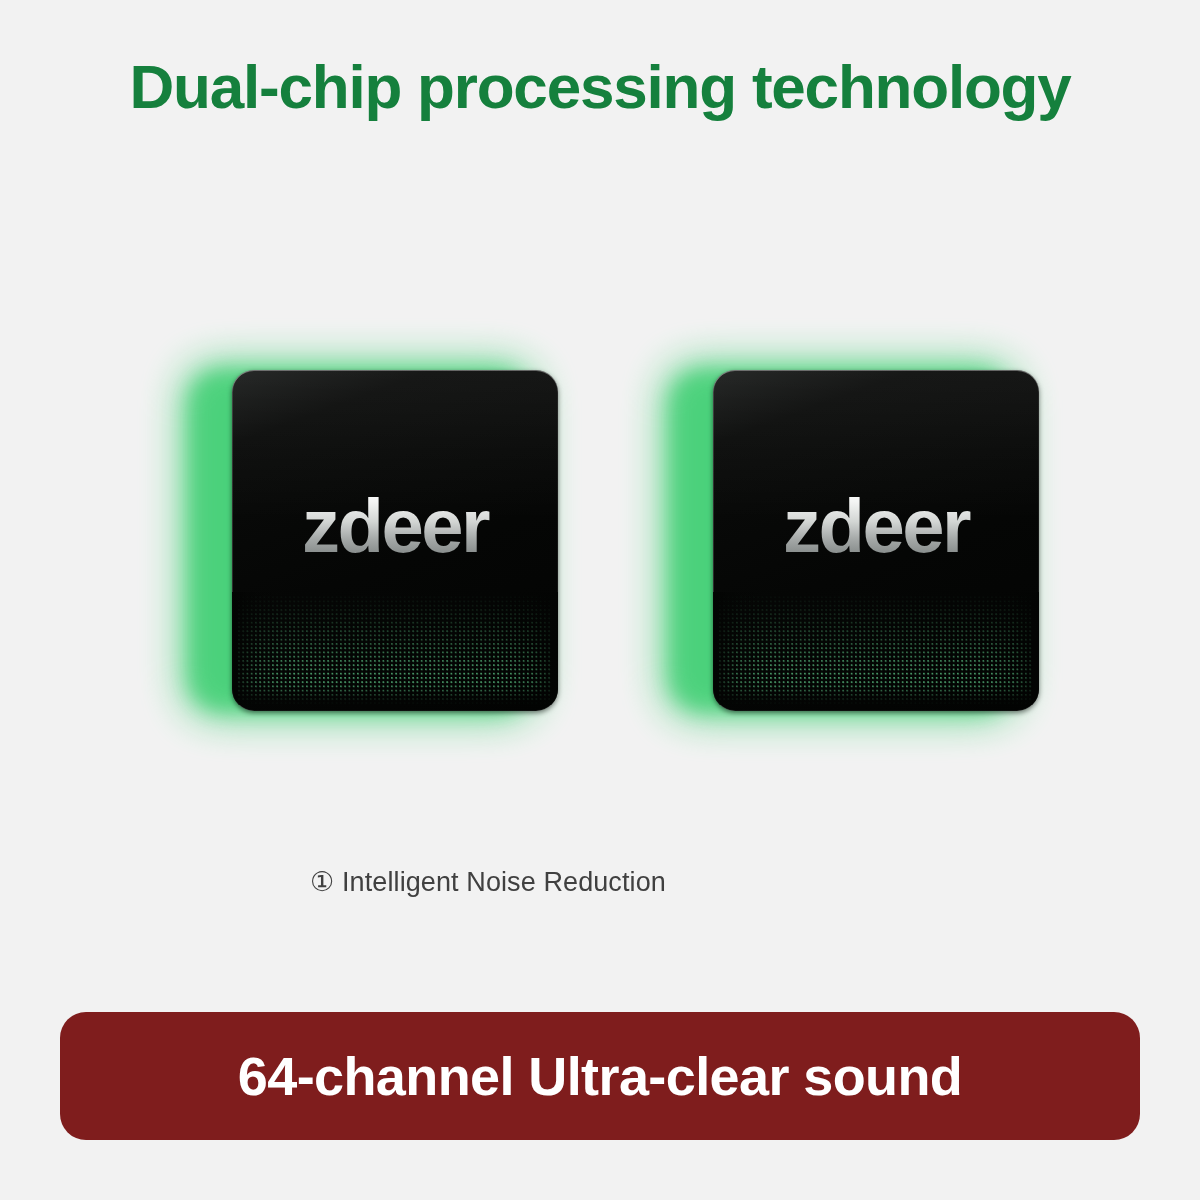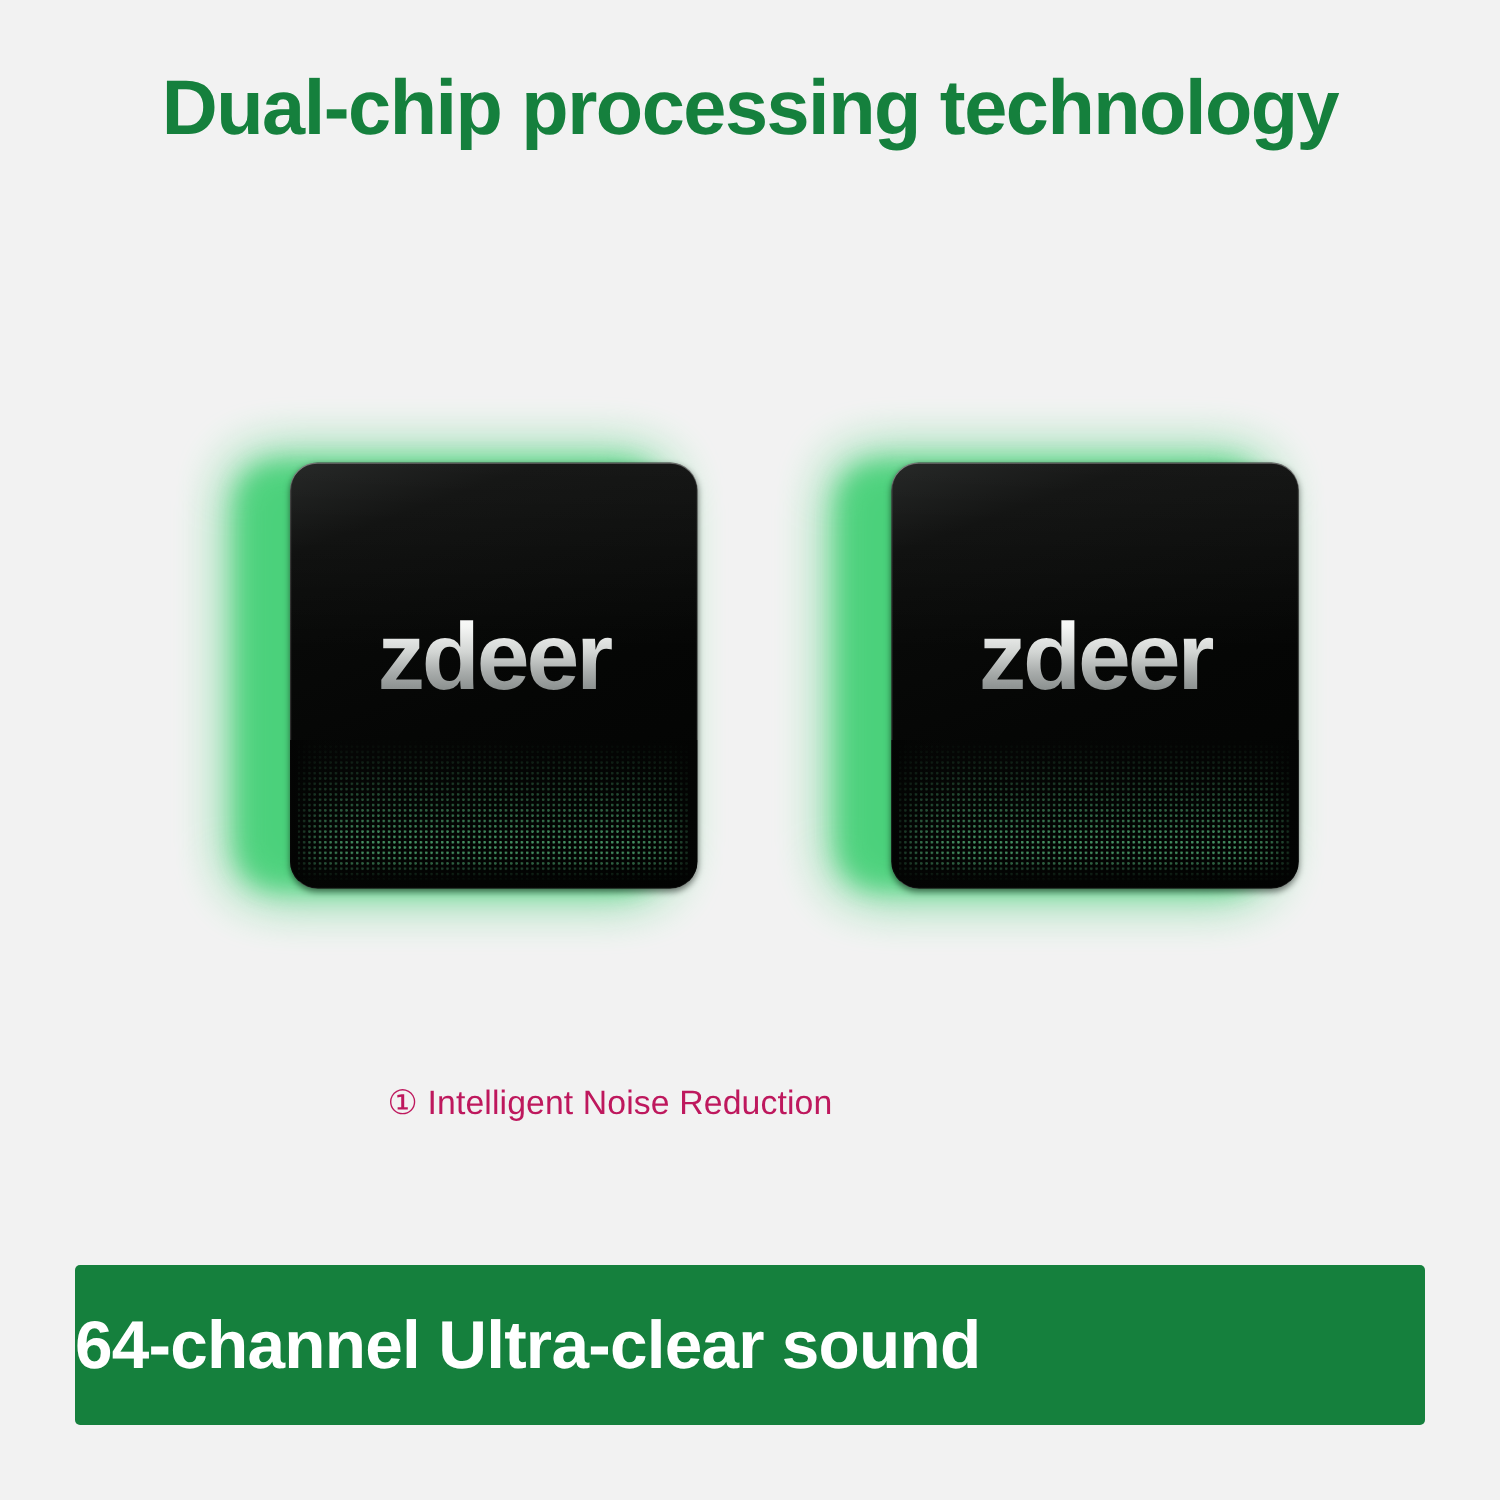--- a/index.html
+++ b/index.html
@@ -159,41 +159,41 @@
     -webkit-text-fill-color:transparent;
     user-select:none;
   }
 
   
   .features {
     position:absolute;
     left:0; top:858px;
     width:976px;
     text-align:center;
-    color:#be185d;
+    color:#404040;
   }
   .feature {
     display:block;
     font-size:27px;
     font-weight:400;
     line-height:48px;
     letter-spacing:.1px;
     white-space:nowrap;
   }
 
   
   .banner {
     position:absolute;
     left:60px; top:1012px;
     width:1080px; height:128px;
-    border-radius:4px;
-    background:#15803d;
+    border-radius:26px;
+    background:#7f1d1d;
     display:flex;
     align-items:center;
-    justify-content:flex-start;
+    justify-content:center;
   }
   .banner-text {
     color:#ffffff;
     font-size:54px;
     font-weight:700;
     letter-spacing:-.6px;
     white-space:nowrap;
   }
 </style>
 </head>

